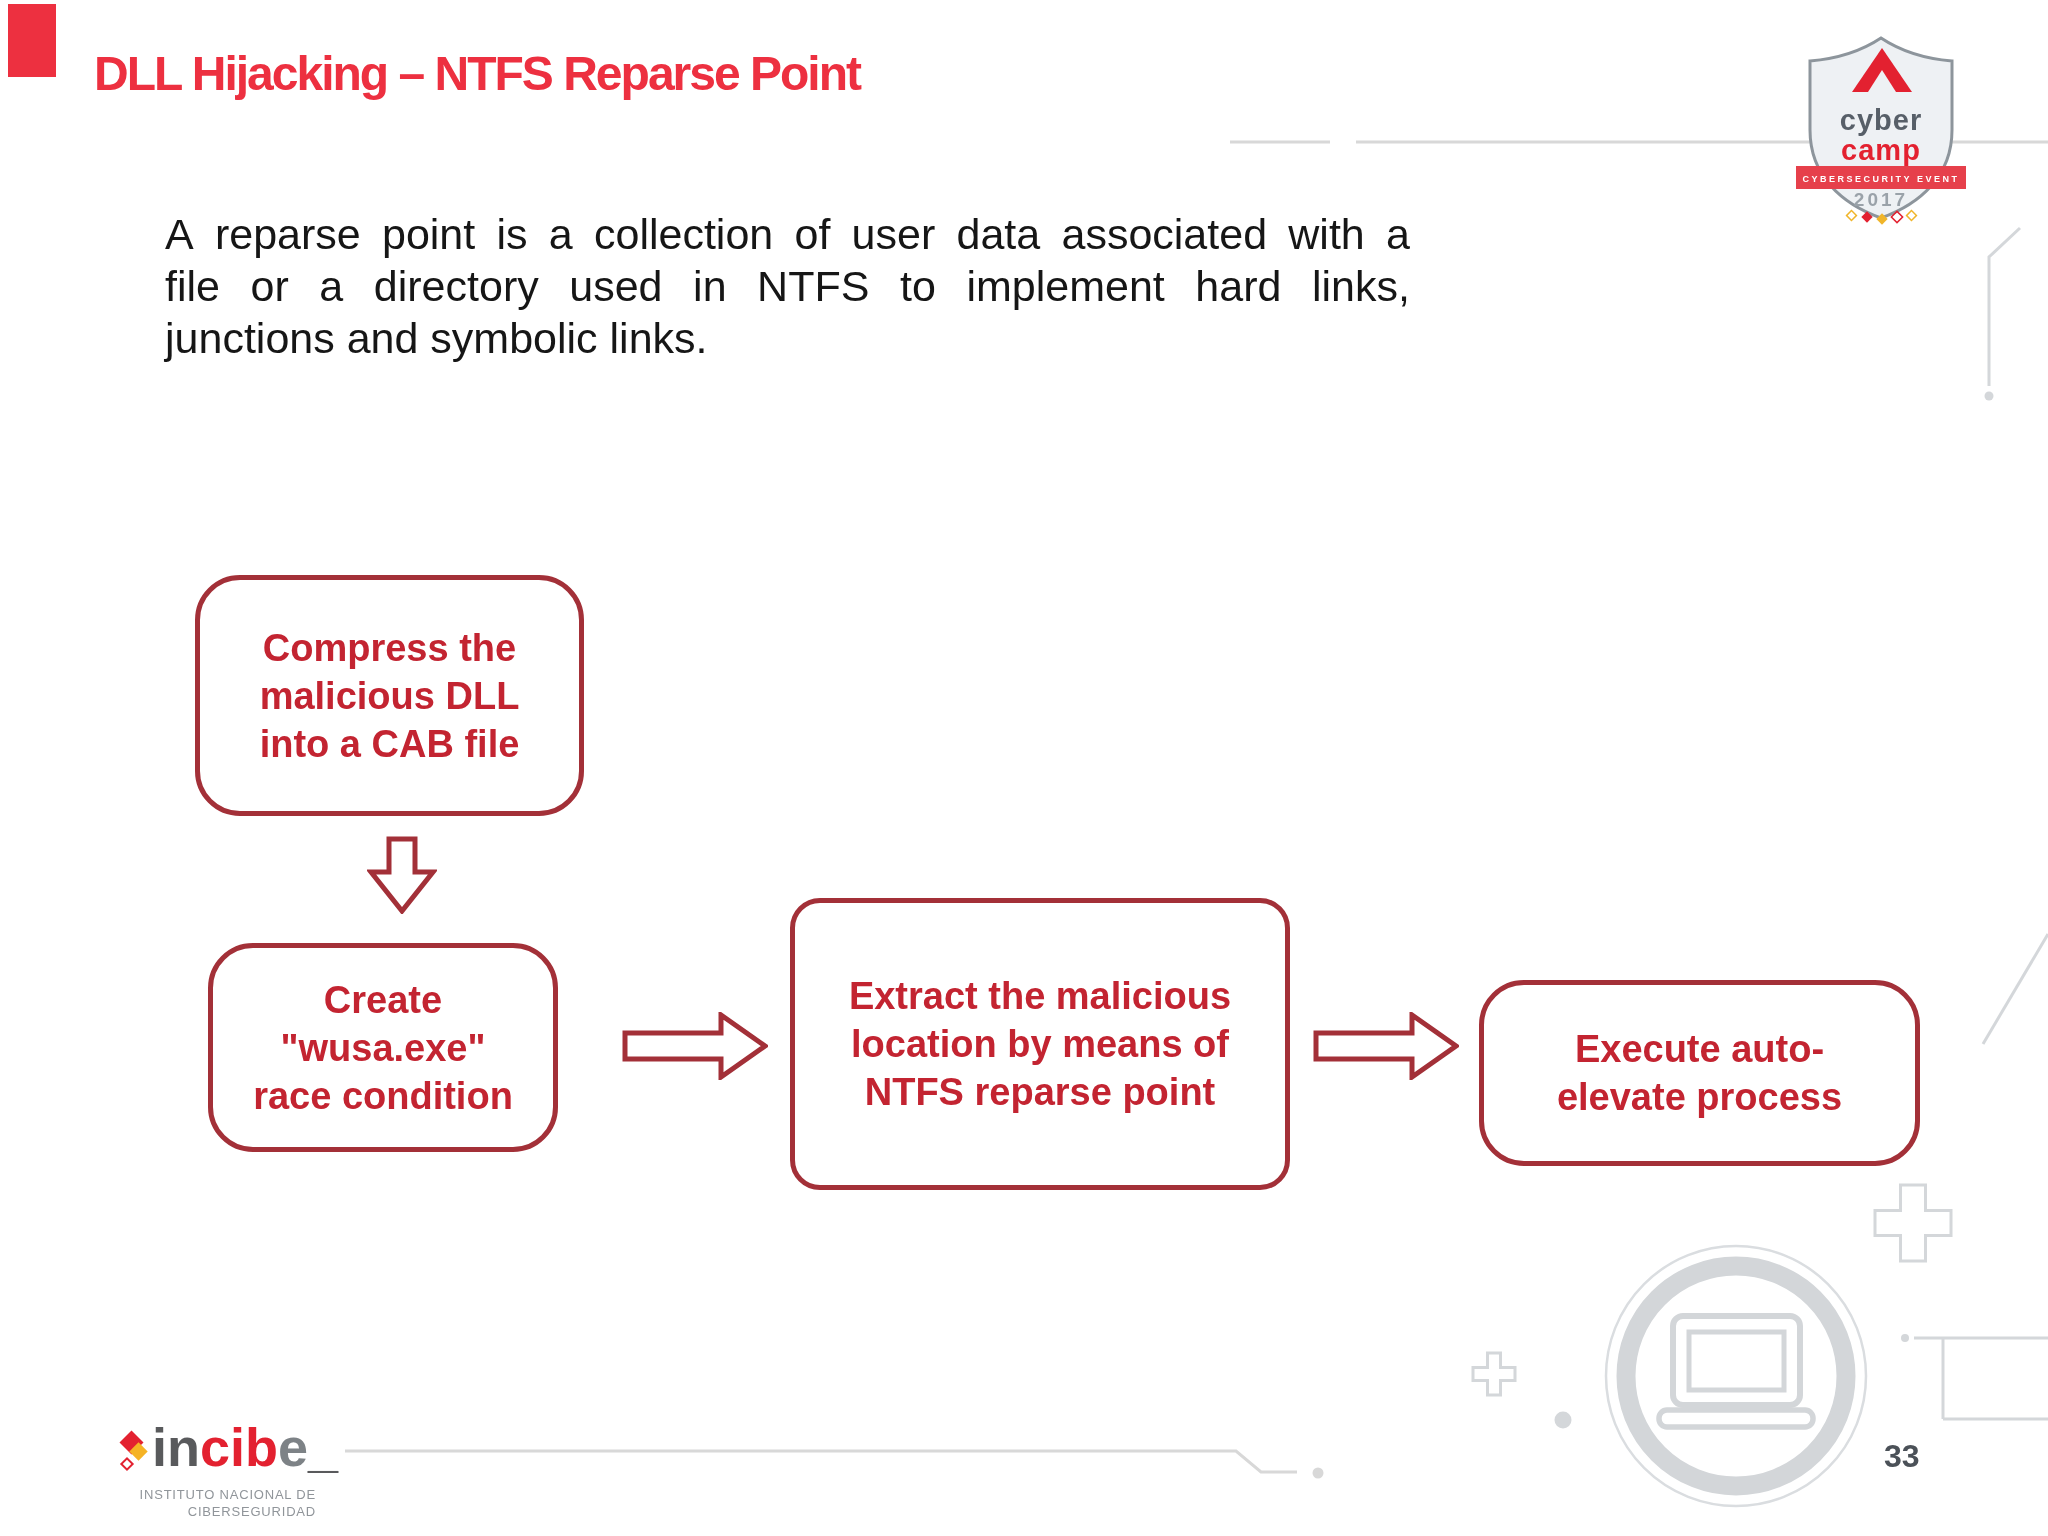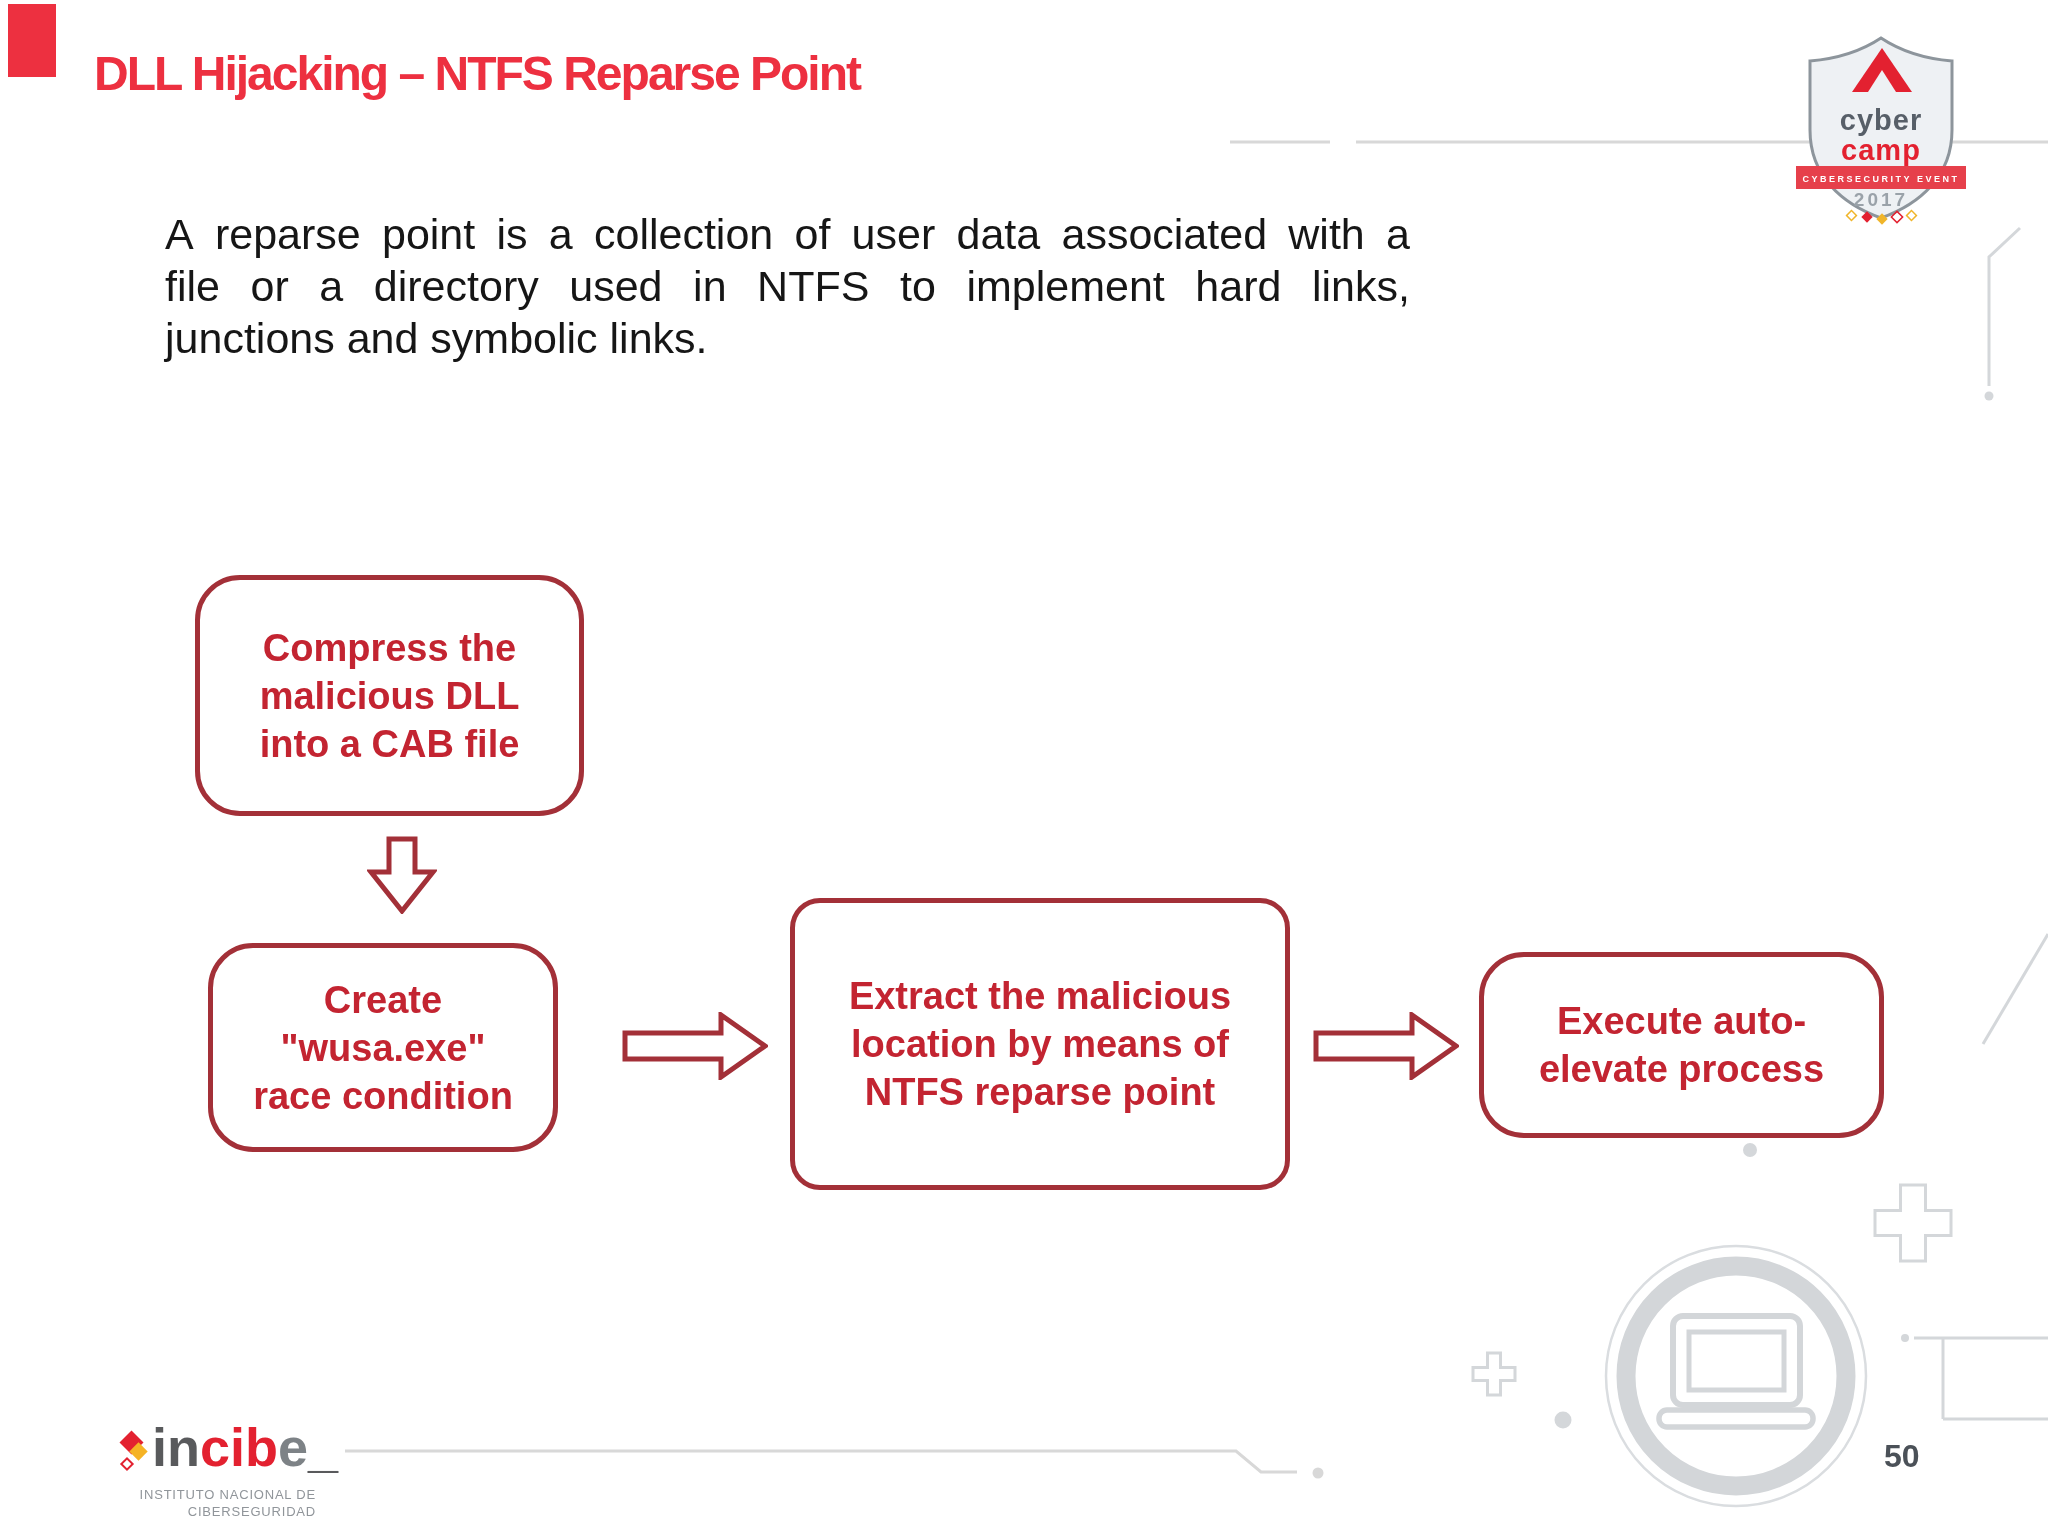--- a/index.html
+++ b/index.html
@@ -24,21 +24,21 @@
   
   .fbox{
     box-sizing:border-box;background:#fff;border:5px solid var(--box-border,#A33038);
     border-radius:45px;display:flex;flex-direction:column;justify-content:center;
     align-items:center;text-align:center;color:var(--box-text,#C32431);
     font-size:38px;line-height:48px;font-weight:bold;
   }
   .fbox-1{left:195px;top:575px;width:389px;height:241px;}
   .fbox-2{left:208px;top:943px;width:350px;height:209px;}
   .fbox-3{left:790px;top:898px;width:500px;height:292px;border-radius:30px;}
-  .fbox-4{left:1479px;top:952px;width:405px;height:186px;}
+  .fbox-4{left:1479px;top:980px;width:441px;height:186px;}
   .arrow-svg polygon{fill:#ffffff;stroke:var(--box-border,#A33038);stroke-width:5;stroke-linejoin:miter;}
   
   .decor{left:0;top:0;pointer-events:none;}
   .decor .ln{stroke:#d8d8d8;stroke-width:3;fill:none;}
   .decor .trace{stroke:#d4d7da;stroke-width:3;fill:none;}
   .decor .plus{stroke:#d4d7da;stroke-width:3;fill:#ffffff;}
   .decor .dotf{fill:#d4d7da;}
   .decor .ringthin{stroke:#dadde0;stroke-width:2.5;fill:none;}
   .decor .ringthick{stroke:#d3d6d9;stroke-width:19;fill:none;}
   .decor .lap{stroke:#d3d6d9;fill:#ffffff;}
@@ -209,15 +209,15 @@
     <div class="diamond d1"></div>
     <div class="diamond d2"></div>
     <div class="diamond d3"></div>
     <div class="abs incibe-word"><span class="incibe-gray">in</span><span class="incibe-red">cib</span><span class="incibe-outline">e</span><span class="incibe-gray">_</span></div>
     <div class="abs incibe-sub">
       <div>INSTITUTO NACIONAL DE</div>
       <div>CIBERSEGURIDAD</div>
     </div>
   </div>
 
-  <div class="abs page-num">50</div>
+  <div class="abs page-num">33</div>
 
 </div>
 
 </body></html>

